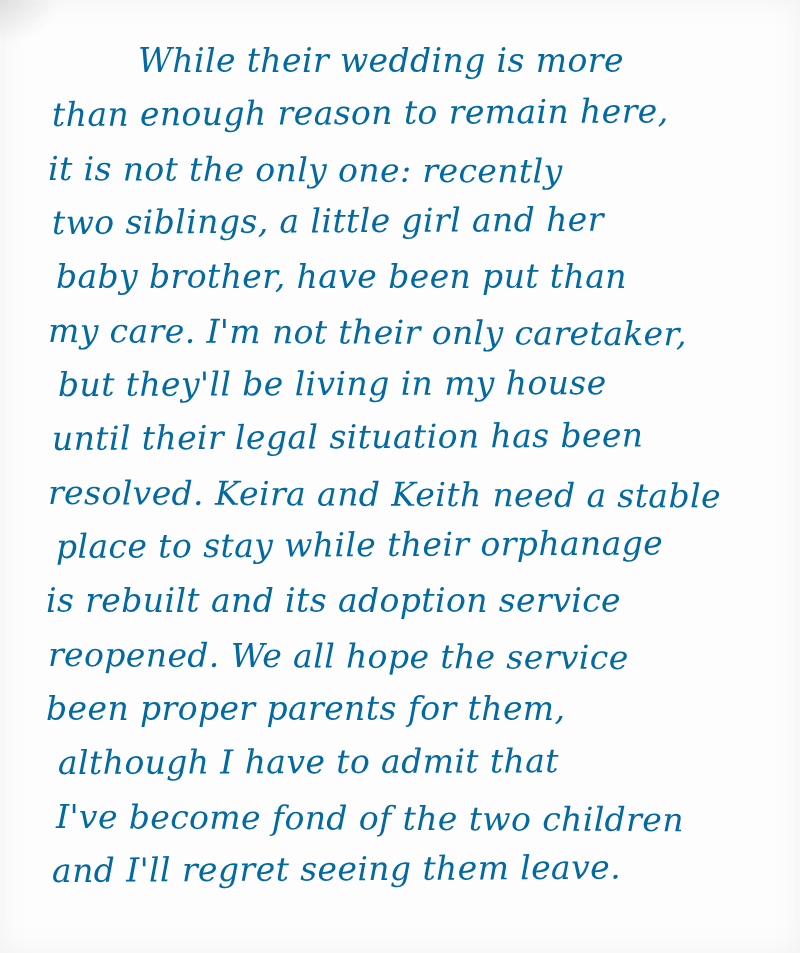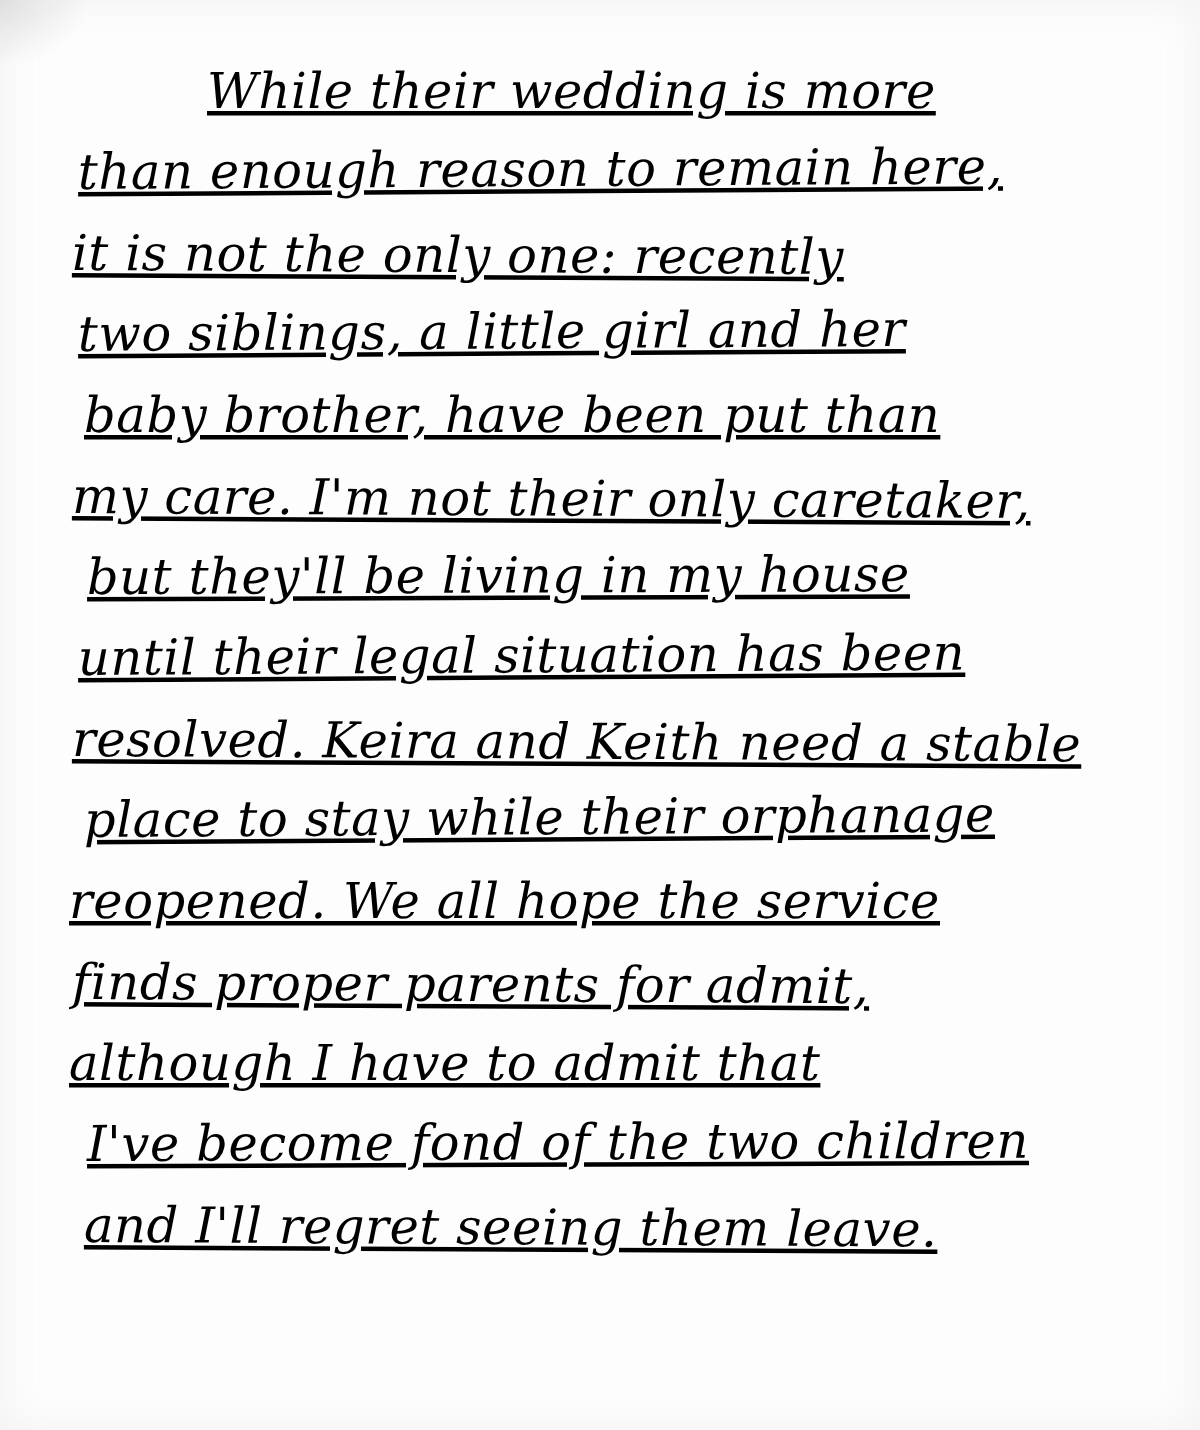--- a/index.html
+++ b/index.html
@@ -26,22 +26,21 @@
     position: absolute;
     inset: 0;
     box-shadow: inset 0 0 28px rgba(190,190,190,0.18);
     pointer-events: none;
   }
   .letter {
     position: absolute;
     top: 34px;
     left: 46px;
     right: 40px;
-    color: #000000;
-    text-decoration: underline;
+    color: #0369a1;
   }
   .line {
     font-style: italic;
     font-size: 33px;
     line-height: 54px;
     white-space: nowrap;
     letter-spacing: 0.4px;
     
     transform-origin: left center;
   }
@@ -64,18 +63,19 @@
   <div class="line first-line">While their wedding is more</div>
   <div class="line">than enough reason to remain here,</div>
   <div class="line">it is not the only one: recently</div>
   <div class="line">two siblings, a little girl and her</div>
   <div class="line">baby brother, have been put than</div>
   <div class="line">my care. I'm not their only caretaker,</div>
   <div class="line">but they'll be living in my house</div>
   <div class="line">until their legal situation has been</div>
   <div class="line">resolved. Keira and Keith need a stable</div>
   <div class="line">place to stay while their orphanage</div>
+  <div class="line">is rebuilt and its adoption service</div>
   <div class="line">reopened. We all hope the service</div>
-  <div class="line">finds proper parents for admit,</div>
+  <div class="line">been proper parents for them,</div>
   <div class="line">although I have to admit that</div>
   <div class="line">I've become fond of the two children</div>
   <div class="line">and I'll regret seeing them leave.</div>
 </div>
 
 </body></html>

